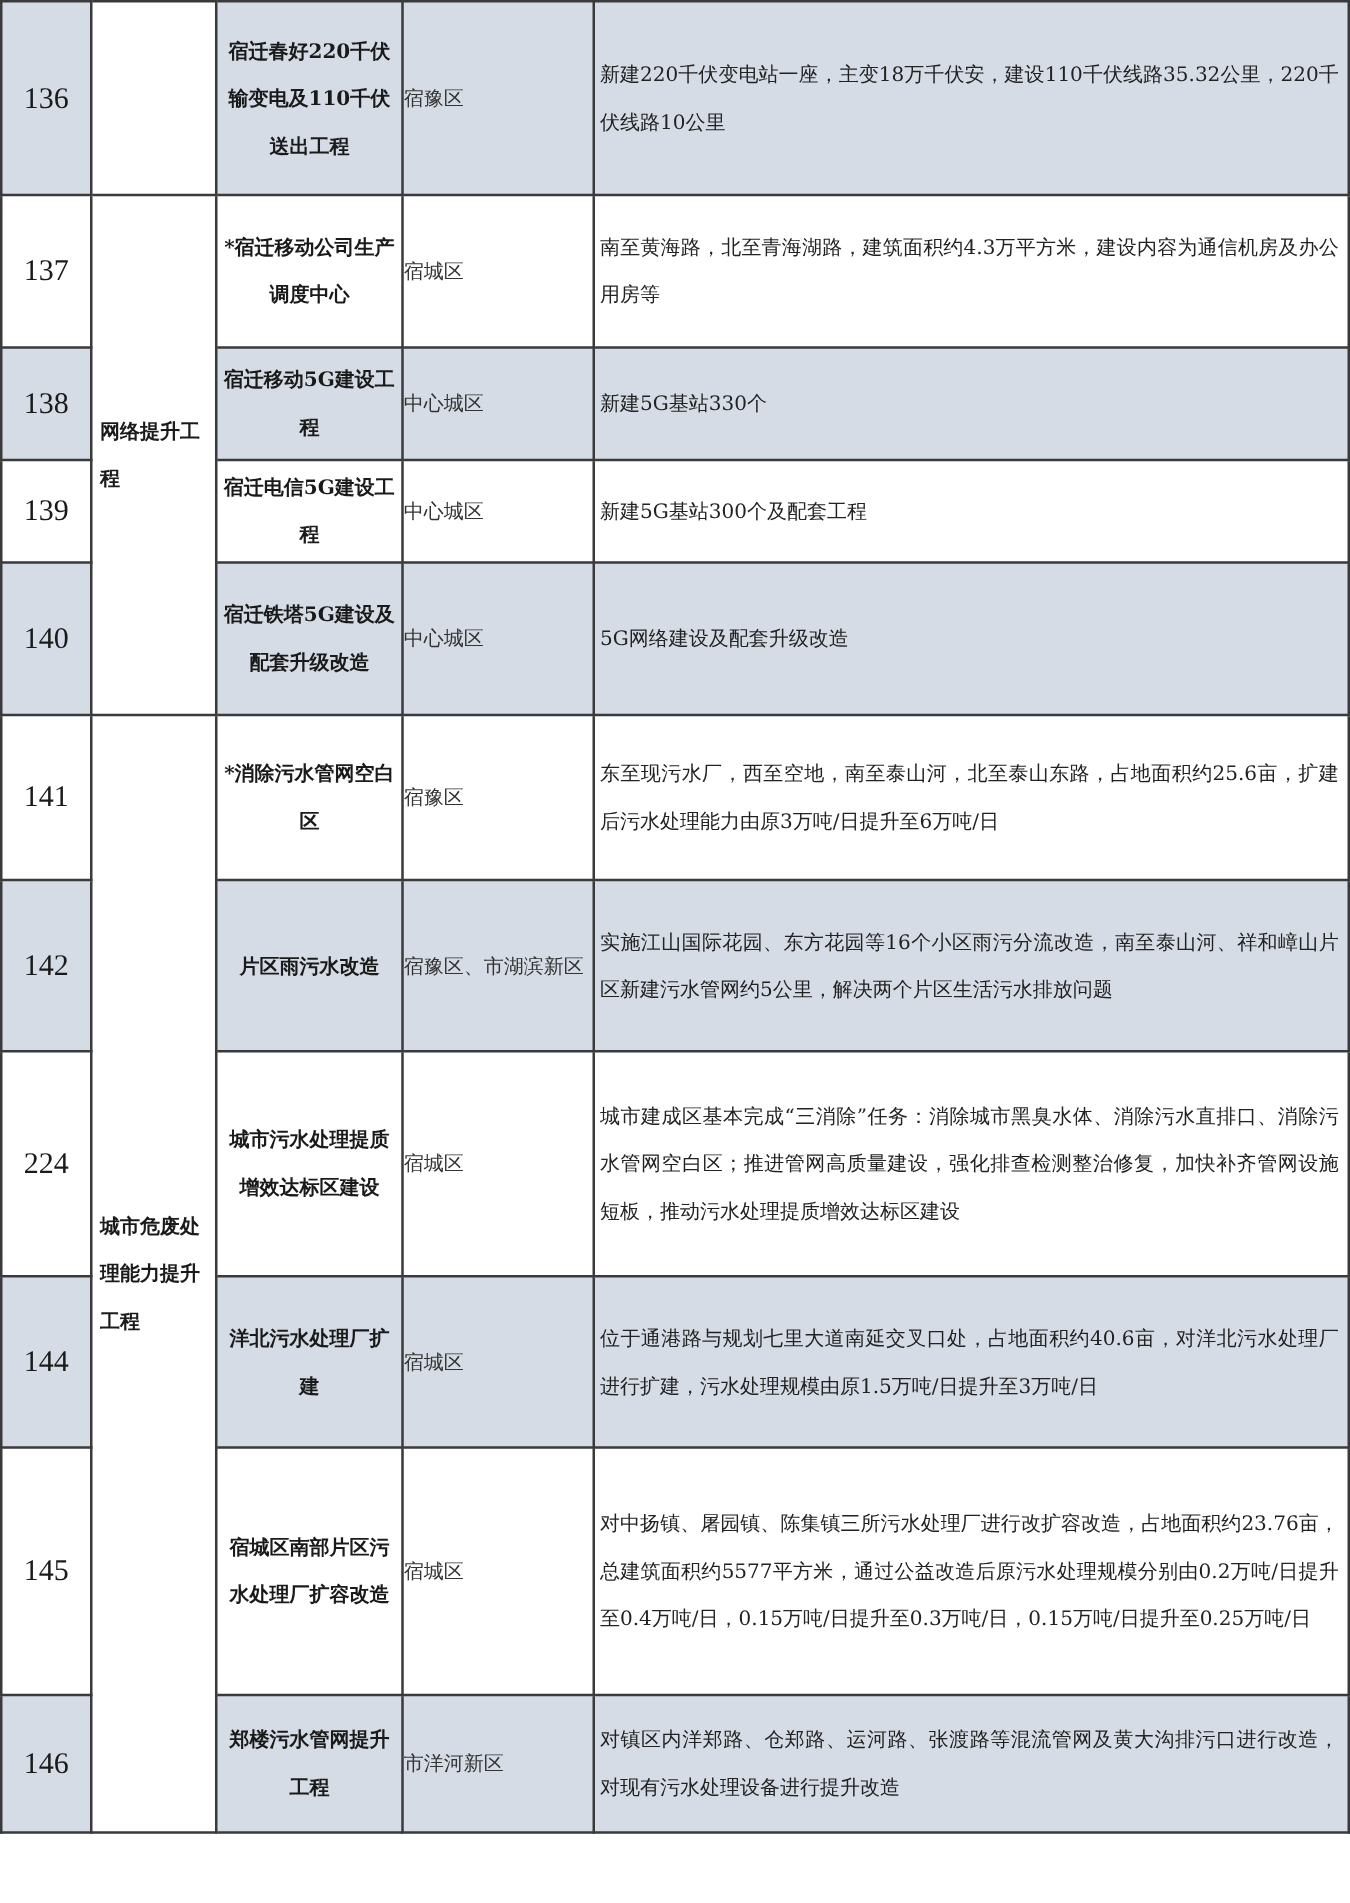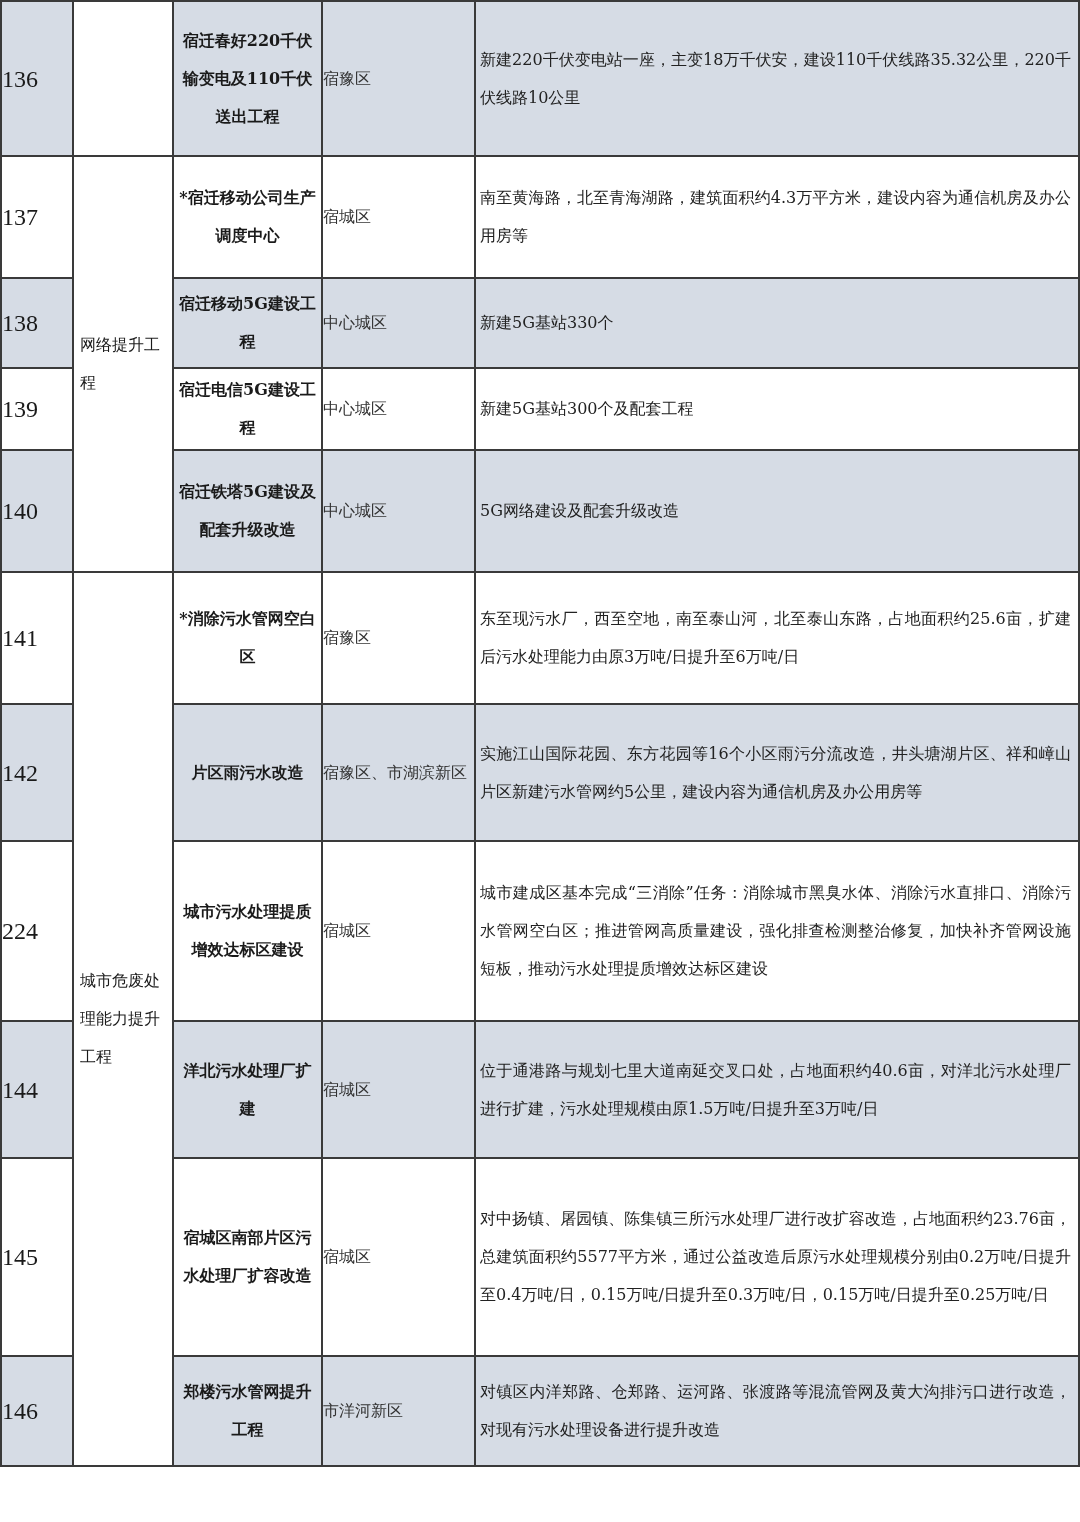--- a/index.html
+++ b/index.html
@@ -1,20 +1,20 @@
 <!DOCTYPE html>
 <html><head>
 <meta charset="utf-8">
 <style>
   html, body { margin: 0; padding: 0; background: #ffffff; }
   body { width: 1080px; height: 1522px; overflow: hidden; position: relative; font-family: "DejaVu Serif", "Liberation Serif", serif; color: #1a1a1a; }
   table { border-collapse: collapse; position: absolute; left: 0; top: 0; width: 1080px; table-layout: fixed; }
   td { border: 2px solid #3a3a3a; padding: 0; vertical-align: middle; font-size: 16px; line-height: 38px; }
-  td.num { width: 70px; font-family: "Liberation Serif", serif; font-size: 24px; }
-  td.cat { width: 98px; text-align: center; background: #ffffff; font-weight: normal; padding: 0 6px; text-align: left; border-radius: 21px; }
+  td.num { width: 70px; text-align: center; font-family: "Liberation Serif", serif; font-size: 24px; }
+  td.cat { width: 98px; text-align: center; background: #ffffff; font-weight: bold; padding: 0 6px; text-align: left; border-radius: 21px; }
   td.name { width: 148px; text-align: center; font-weight: bold; padding: 0 2px; }
   td.area { width: 152px; text-align: left; color: #333; }
   td.desc { text-align: left; padding: 0 7px 0 4px; color: #222; text-align: justify; }
   tr.shaded td.num, tr.shaded td.name, tr.shaded td.area, tr.shaded td.desc { background: #d6dce5; }
   tr.plain td { background: #ffffff; }
   .cat-inner { display: block; width: 86px; margin: 0 auto; line-height: 38px; }
 </style>
 </head>
 <body>
 
@@ -69,21 +69,21 @@
           <span class="cat-inner">城市危废处理能力提升工程</span>
         </td>
       <td class="name">*消除污水管网空白区</td>
       <td class="area">宿豫区</td>
       <td class="desc">东至现污水厂，西至空地，南至泰山河，北至泰山东路，占地面积约25.6亩，扩建后污水处理能力由原3万吨/日提升至6万吨/日</td>
     </tr>
     <tr class="shaded" style="height:137px">
       <td class="num">142</td>
       <td class="name">片区雨污水改造</td>
       <td class="area">宿豫区、市湖滨新区</td>
-      <td class="desc">实施江山国际花园、东方花园等16个小区雨污分流改造，井头塘湖片区、祥和嶂山片区新建污水管网约5公里，建设内容为通信机房及办公用房等</td>
+      <td class="desc">实施江山国际花园、东方花园等16个小区雨污分流改造，南至泰山河、祥和嶂山片区新建污水管网约5公里，解决两个片区生活污水排放问题</td>
     </tr>
     <tr class="plain" style="height:180px">
       <td class="num">224</td>
       <td class="name">城市污水处理提质增效达标区建设</td>
       <td class="area">宿城区</td>
       <td class="desc">城市建成区基本完成“三消除”任务：消除城市黑臭水体、消除污水直排口、消除污水管网空白区；推进管网高质量建设，强化排查检测整治修复，加快补齐管网设施短板，推动污水处理提质增效达标区建设</td>
     </tr>
     <tr class="shaded" style="height:137px">
       <td class="num">144</td>
       <td class="name">洋北污水处理厂扩建</td>

